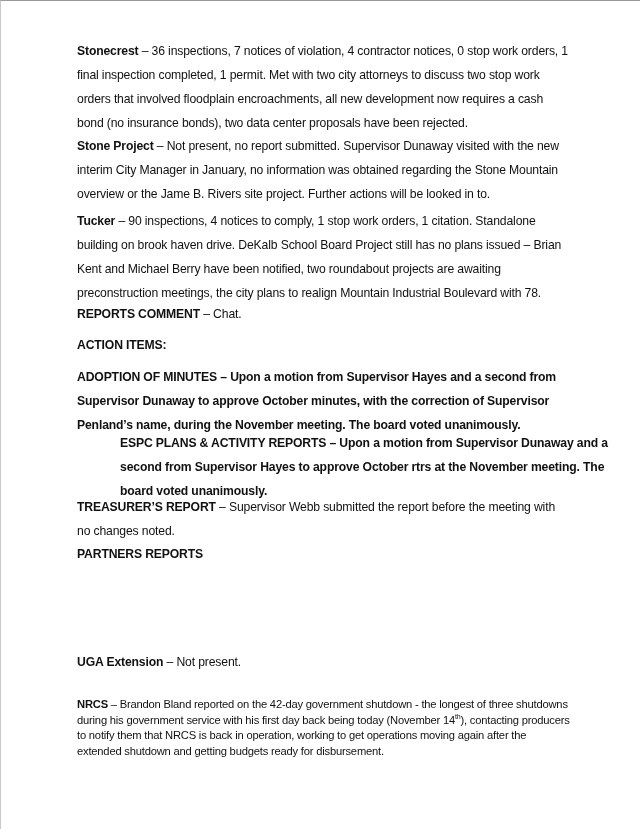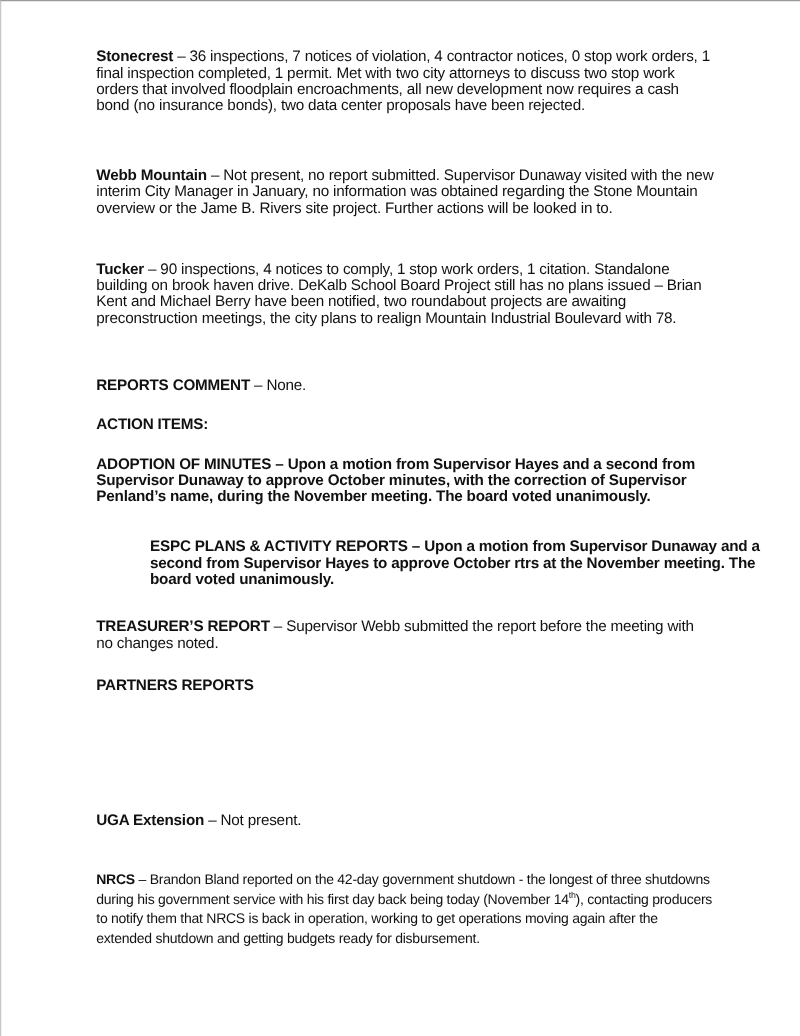--- a/index.html
+++ b/index.html
@@ -12,42 +12,42 @@
   }
   .page {
     position: absolute; left: 0; top: 0; width: 640px; height: 829px;
     border-top: 1px solid #9a9a9a;
     border-left: 1px solid #c8c8c8;
     box-sizing: border-box;
     background: #ffffff;
   }
   .block {
     position: absolute; left: 76px; width: 494px;
-    font-size: 12.2px; line-height: 13px;
+    font-size: 12.2px; line-height: 24px;
     letter-spacing: -0.15px;
   }
   .block.small { font-size: 11.2px; line-height: 15.5px; letter-spacing: -0.2px; }
   .b { font-weight: bold; }
   .bi { font-weight: bold; }
   .sm { font-size: 11.2px; }
   sup { font-size: 7px; line-height: 0; vertical-align: super; }
   p { margin: 0; }
 </style>
 </head>
 <body>
 
 <div class="page">
 
   <p class="block" style="top:38px;"><span class="b">Stonecrest</span><span> – 36 inspections, 7 notices of violation, 4 contractor notices, 0 stop work orders, 1 final inspection completed, 1 permit. Met with two city attorneys to discuss two stop work orders that involved floodplain encroachments, all new development now requires a cash bond (no insurance bonds), two data center proposals have been rejected.</span></p>
 
-  <p class="block" style="top:133px;"><span class="b">Webb Mountain</span><span> – Not present, no report submitted. Supervisor Dunaway visited with the new interim City Manager in January, no information was obtained regarding the Stone Mountain overview or the Jame B. Rivers site project. Further actions will be looked in to.</span></p>
+  <p class="block" style="top:133px;"><span class="b">Stone Project</span><span> – Not present, no report submitted. Supervisor Dunaway visited with the new interim City Manager in January, no information was obtained regarding the Stone Mountain overview or the Jame B. Rivers site project. Further actions will be looked in to.</span></p>
 
   <p class="block" style="top:208px;"><span class="b">Tucker</span><span> – 90 inspections, 4 notices to comply, 1 stop work orders, 1 citation. Standalone building on brook haven drive. DeKalb School Board Project still has no plans issued – Brian Kent and Michael Berry have been notified, two roundabout projects are awaiting preconstruction meetings, the city plans to realign Mountain Industrial Boulevard with 78.</span></p>
 
-  <p class="block" style="top:301px;"><span class="b">REPORTS COMMENT</span><span> – None.</span></p>
+  <p class="block" style="top:301px;"><span class="b">REPORTS COMMENT</span><span> – Chat.</span></p>
 
   <p class="block b" style="top:332px;">ACTION ITEMS:</p>
 
   <p class="block" style="top:364px;"><span class="b">ADOPTION OF MINUTES – </span><span class="bi">Upon a motion from Supervisor Hayes and a second from Supervisor Dunaway to approve October minutes, with the correction of Supervisor Penland’s name, during the November meeting.  The board voted unanimously.</span></p>
 
   <p class="block" style="top:430px;margin-left:43px;"><span class="b">ESPC PLANS &amp; ACTIVITY REPORTS – </span><span class="bi">Upon a motion from Supervisor Dunaway and a second from Supervisor Hayes to approve October rtrs at the November meeting.  The board voted unanimously.</span></p>
 
   <p class="block b" style="top:541px;">PARTNERS REPORTS</p>
 
   <p class="block" style="top:494px;"><span class="b">TREASURER’S REPORT</span><span> – Supervisor Webb submitted the report before the meeting with no changes noted.</span></p>

